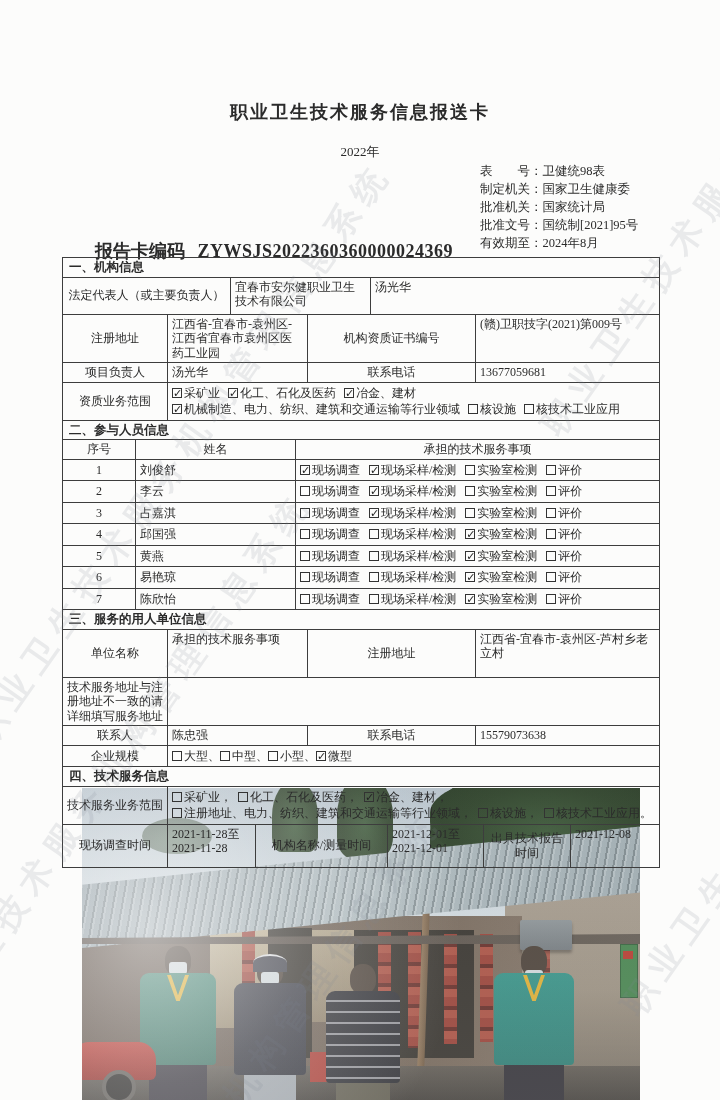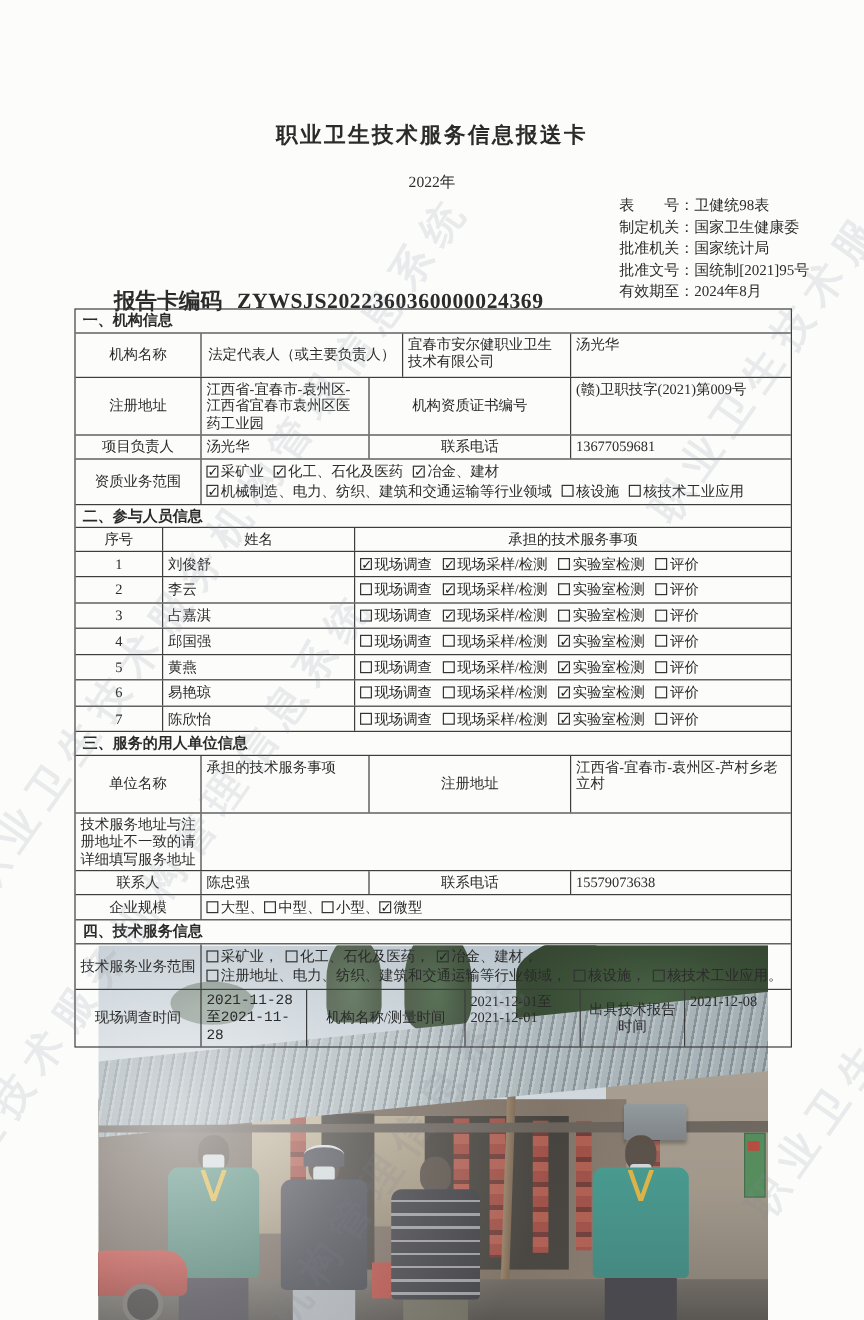--- a/index.html
+++ b/index.html
@@ -7,40 +7,40 @@
   .page{position:relative;width:720px;height:1100px;background:#fcfcfb;
         font-family:"Liberation Serif","DejaVu Serif",serif;color:#2b2b2b;overflow:hidden;}
   
   .wm{position:absolute;white-space:nowrap;font-size:34px;letter-spacing:10px;
       color:rgba(125,137,148,0.15);transform:rotate(-55deg);pointer-events:none;z-index:9;font-weight:bold;}
   
   .title{position:absolute;top:100px;left:0;width:100%;text-align:center;
          font-size:18px;font-weight:bold;letter-spacing:2px;z-index:2;}
   .year{position:absolute;top:143px;left:0;width:100%;text-align:center;font-size:13px;z-index:2;}
   .meta{position:absolute;top:162px;left:480px;z-index:2;font-size:12.5px;line-height:18px;}
-  .meta .ml{display:block;margin-left:36px;}
+  .meta .ml{display:block;}
   .code-line{position:absolute;top:239px;left:95px;font-size:18px;z-index:2;font-weight:bold;}
   .code-line .cv{font-family:"Liberation Serif",serif;letter-spacing:0.5px;margin-left:8px;}
   
   .rpt{position:absolute;left:62px;top:257px;width:596px;border:1.4px solid #3d3d3d;
        z-index:2;font-size:12px;line-height:14.5px;background:rgba(255,255,255,0.0);}
   .trow{display:flex;border-top:1px solid #3d3d3d;align-items:stretch;}
   .trow:first-child{border-top:none;}
   .sechead{font-weight:bold;padding:2px 6px;min-height:13px;font-size:12.5px;}
   .tc{border-right:1px solid #3d3d3d;padding:2px 4px;box-sizing:border-box;
       display:flex;flex-wrap:wrap;align-content:center;}
   .tc:last-child{border-right:none;}
   .lab{justify-content:center;text-align:center;align-items:center;}
   .val{justify-content:flex-start;text-align:left;}
   .topal{align-content:flex-start;}
   .c-lab1{width:105px;}.c-val1{width:140px;}.c-lab2{width:168px;}.c-val2{flex:1;}
   .c-seq{width:73px;justify-content:center;}
   .c-name{width:160px;}
   .c-svc{flex:1;gap:0 9px;}
-  .c-t1{width:105px;}.c-t2{width:88px;font-family:Liberation Mono, monospace;}.c-t3{width:132px;}.c-t4{width:96px;}.c-t5{width:87px;}.c-t6{flex:1;}
+  .c-t1{width:105px;}.c-t2{width:88px;}.c-t3{width:132px;}.c-t4{width:96px;}.c-t5{width:87px;}.c-t6{flex:1;}
   .h17{min-height:17px;}.h36{min-height:36px;}.h45{min-height:45px;}.h32{min-height:32px;}
   .h16{min-height:16px;}.h47{min-height:47px;}.h44{min-height:44px;}.h19{min-height:19px;}
   .h35{min-height:35px;}.h42{min-height:42px;}
   
   .cb{white-space:nowrap;display:inline-flex;align-items:center;margin:1px 0;}
   .cbx{display:inline-block;width:10px;height:10px;border:1.3px solid #333;margin-right:2px;
        font-size:11px;line-height:9px;text-align:center;color:#222;font-weight:bold;
        font-family:"DejaVu Sans",sans-serif;box-sizing:border-box;}
   
   .photo{position:absolute;left:82px;top:788px;width:558px;height:312px;overflow:hidden;z-index:1;}
@@ -132,21 +132,20 @@
     <span>报告卡编码</span>
     <span class="cv">ZYWSJS2022360360000024369</span>
   </div>
 
   <div class="rpt">
 
     <div class="trow">
         <div class="sechead" style="flex:1">一、机构信息</div>
       </div>
     <div class="trow h36">
-      <div class="tc lab c-lab1">机构名称</div>
       <div class="tc lab c-lab2">法定代表人（或主要负责人）</div>
       <div class="tc val c-val1 topal">宜春市安尔健职业卫生技术有限公司</div>
       <div class="tc val c-val2 topal">汤光华</div>
     </div>
     <div class="trow h45">
       <div class="tc lab c-lab1">注册地址</div>
       <div class="tc val c-val1 topal">江西省-宜春市-袁州区-江西省宜春市袁州区医药工业园</div>
       <div class="tc lab c-lab2">机构资质证书编号</div>
       <div class="tc val c-val2 topal">(赣)卫职技字(2021)第009号</div>
     </div>

